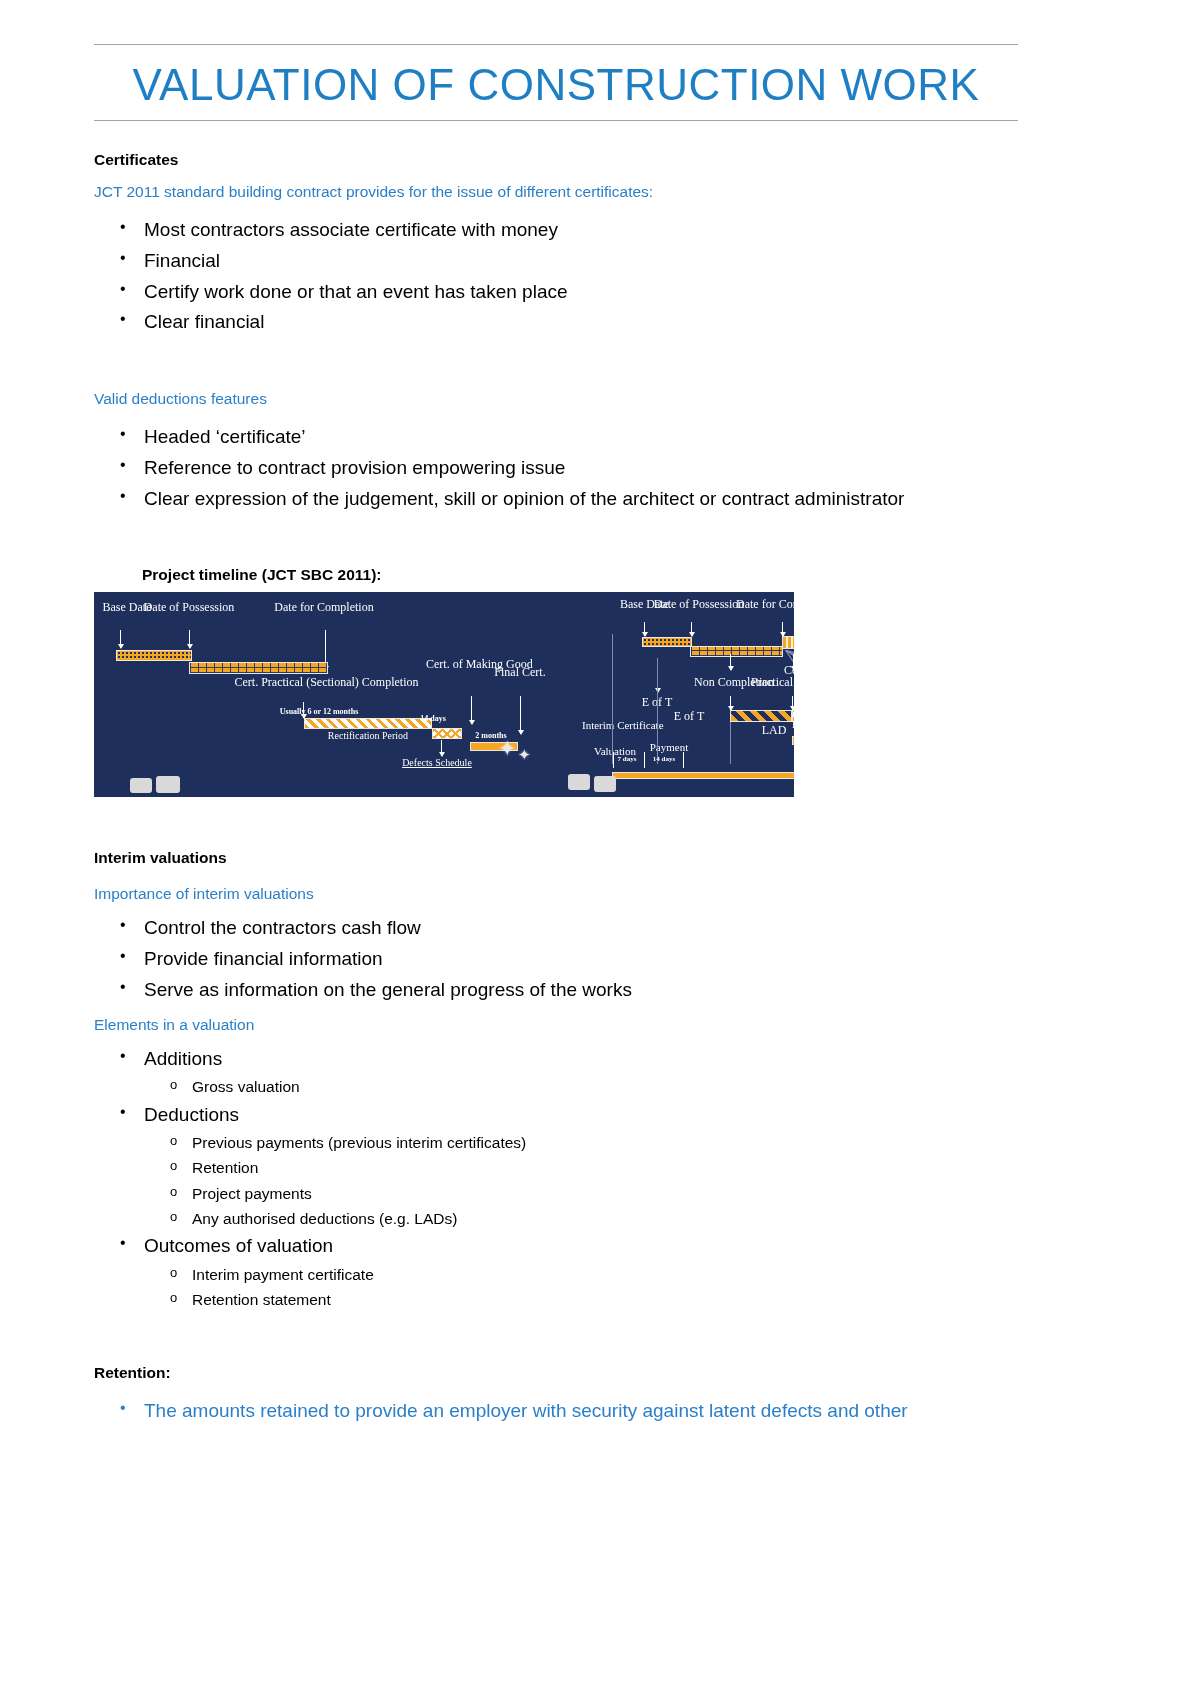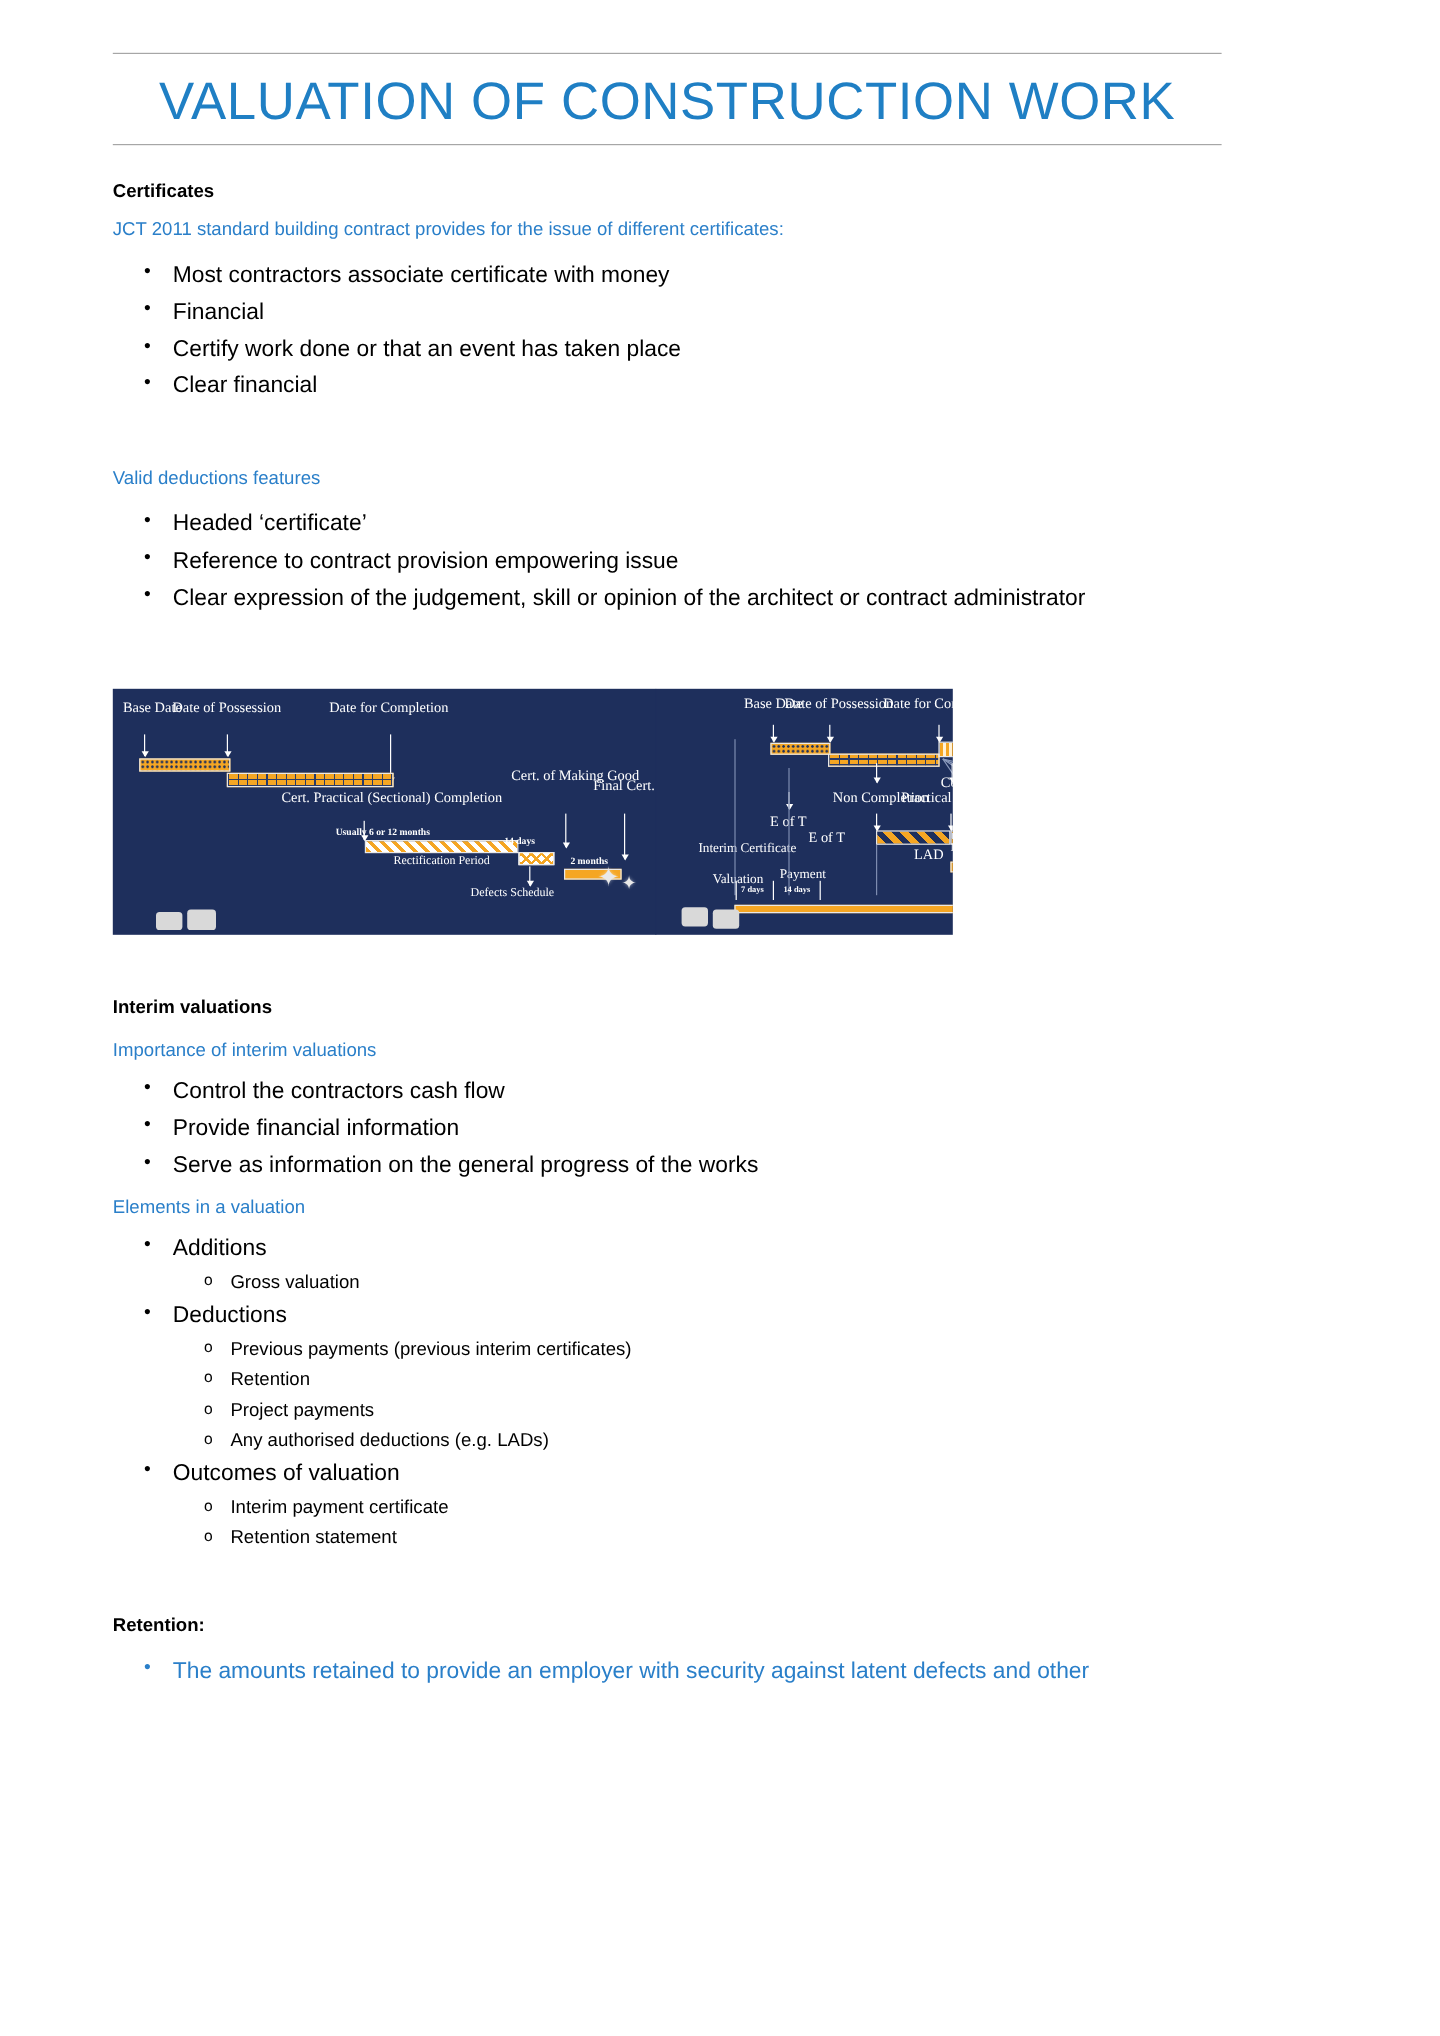--- a/index.html
+++ b/index.html
@@ -266,20 +266,21 @@
     <div class="h-blue">Valid deductions features</div>
     <div class="sp-14"></div>
     <ul class="b1">
       <li>Headed ‘certificate’</li>
       <li>Reference to contract provision empowering issue</li>
       <li>Clear expression of the judgement, skill or opinion of the architect or contract administrator</li>
     </ul>
 
     <div class="sp-52"></div>
 
+    <div class="caption">Project timeline (JCT SBC 2011):</div>
 
     <div class="figure">
 
       <div class="fig-half fig-left">
 
         <div class="lbl sz12" style="left:4px; top:9px; width:58px;">Base Date</div>
         <div class="lbl sz12" style="left:40px; top:9px; width:110px;">Date of Possession</div>
         <div class="lbl sz12" style="left:175px; top:9px; width:110px;">Date for Completion</div>
 
         <div class="arrow-v" style="left:26px; top:38px; height:18px;"></div>
@@ -303,21 +304,21 @@
 
         <div class="lbl sz12" style="left:332px; top:66px; width:90px;">Cert. of Making Good</div>
         <div class="arrow-v" style="left:377px; top:104px; height:28px;"></div>
 
         <div class="lbl sz12" style="left:400px; top:74px; width:52px;">Final Cert.</div>
         <div class="arrow-v" style="left:426px; top:104px; height:38px;"></div>
 
         <div class="lbl sz8" style="left:372px; top:140px; width:50px;">2 months</div>
         <div class="bar solid" style="left:376px; top:150px; width:48px; height:9px;"></div>
 
-        <div class="lbl sz10" style="left:288px; top:166px; width:90px;">Defects Schedule</div>
+        <div class="lbl sz10" style="left:298px; top:166px; width:90px;text-decoration:underline;">Defects Schedule</div>
         <div class="arrow-v" style="left:347px; top:148px; height:16px;"></div>
 
         <div class="star" style="left:404px; top:146px;">✦</div>
         <div class="star s2" style="left:424px; top:156px;">✦</div>
 
         <div class="blob" style="left:36px; top:186px; width:22px; height:15px;"></div>
         <div class="blob" style="left:62px; top:184px; width:24px; height:17px;"></div>
       </div>
 
       <div class="fig-half fig-right">

